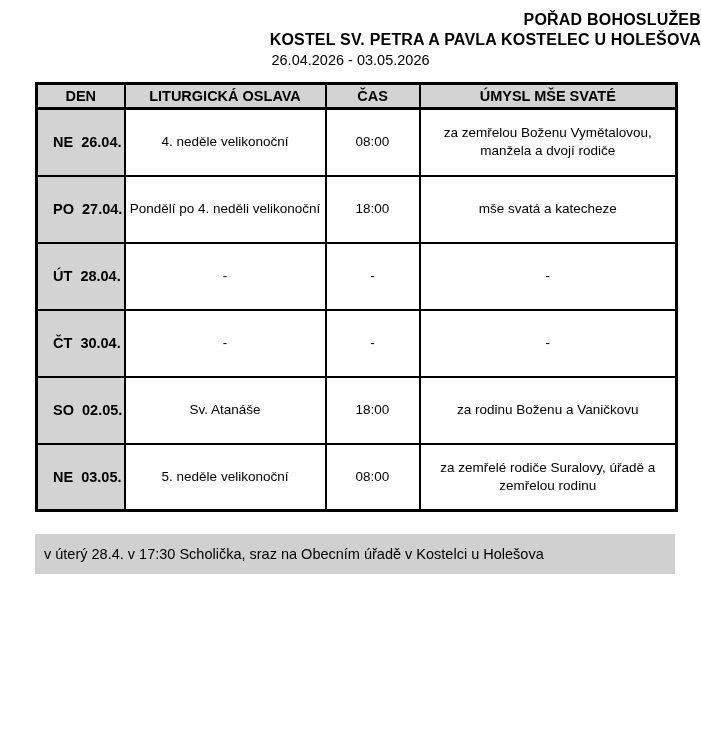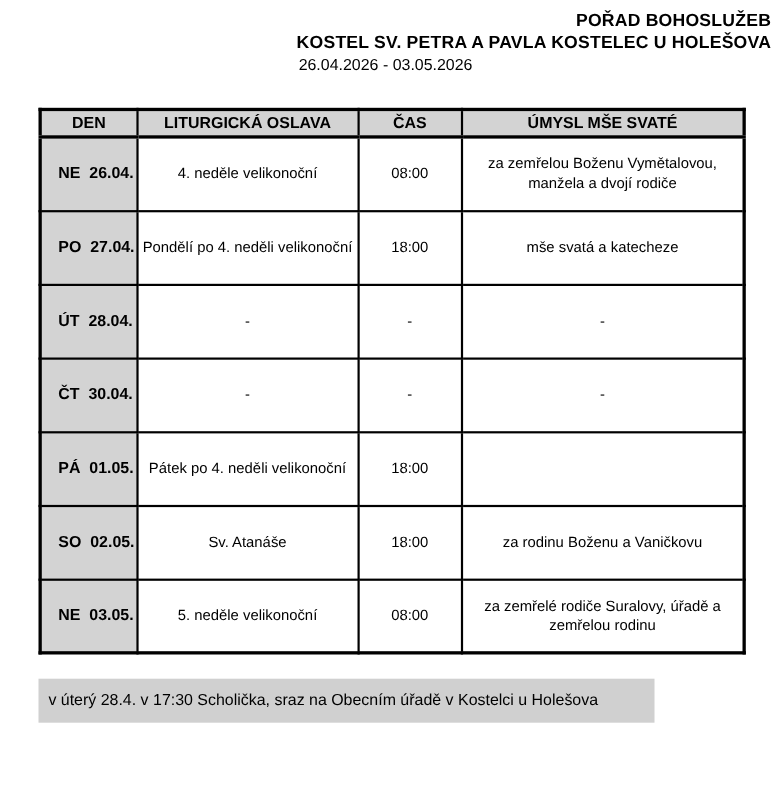--- a/index.html
+++ b/index.html
@@ -15,21 +15,21 @@
     background:#ffffff;
     font-family:"Liberation Sans","DejaVu Sans",sans-serif;
     color:var(--text-color);
     overflow:hidden;
   }
   .page{padding-top:10px;}
   .title-block{text-align:center;line-height:20px;}
   .title-main, .title-sub{font-size:16px;font-weight:bold;letter-spacing:0.2px;text-align:right;}
   .title-dates{font-size:14.5px;font-weight:normal;}
   table.schedule{
-    margin:28px 0 0 35px;
+    margin:12px 0 0 35px;
     width:640px;
     border-collapse:collapse;
     table-layout:fixed;
     border:3px solid var(--border-color);
   }
   col.c-den{width:88px;}
   col.c-oslava{width:201px;}
   col.c-cas{width:94px;}
   col.c-umysl{width:257px;}
   th{
@@ -55,21 +55,21 @@
   td.day-cell{
     background:var(--cell-bg);
     font-weight:bold;
     font-size:14.5px;
     text-align:left;
     padding-left:15px;
     white-space:nowrap;
   }
   .footer-note{
     margin:22px 0 0 35px;
-    width:560px;
+    width:640px;
     height:40px;
     background:var(--footer-bg);
     display:flex;
     align-items:center;
     padding-left:9px;
     font-size:14.5px;
   }
 </style>
 </head>
 <body>
@@ -116,26 +116,20 @@
           <td class="time-cell">-</td>
           <td class="intention-cell">-</td>
         </tr>
         <tr>
           <td class="day-cell">ČT&nbsp;&nbsp;30.04.</td>
           <td class="celebration-cell">-</td>
           <td class="time-cell">-</td>
           <td class="intention-cell">-</td>
         </tr>
         <tr>
-          <td class="day-cell">PÁ&nbsp;&nbsp;01.05.</td>
-          <td class="celebration-cell">Pátek po 4. neděli velikonoční</td>
-          <td class="time-cell">18:00</td>
-          <td class="intention-cell"></td>
-        </tr>
-        <tr>
           <td class="day-cell">SO&nbsp;&nbsp;02.05.</td>
           <td class="celebration-cell">Sv. Atanáše</td>
           <td class="time-cell">18:00</td>
           <td class="intention-cell">za rodinu Boženu a Vaničkovu</td>
         </tr>
         <tr>
           <td class="day-cell">NE&nbsp;&nbsp;03.05.</td>
           <td class="celebration-cell">5. neděle velikonoční</td>
           <td class="time-cell">08:00</td>
           <td class="intention-cell">za zemřelé rodiče Suralovy, úřadě a zemřelou rodinu</td>

